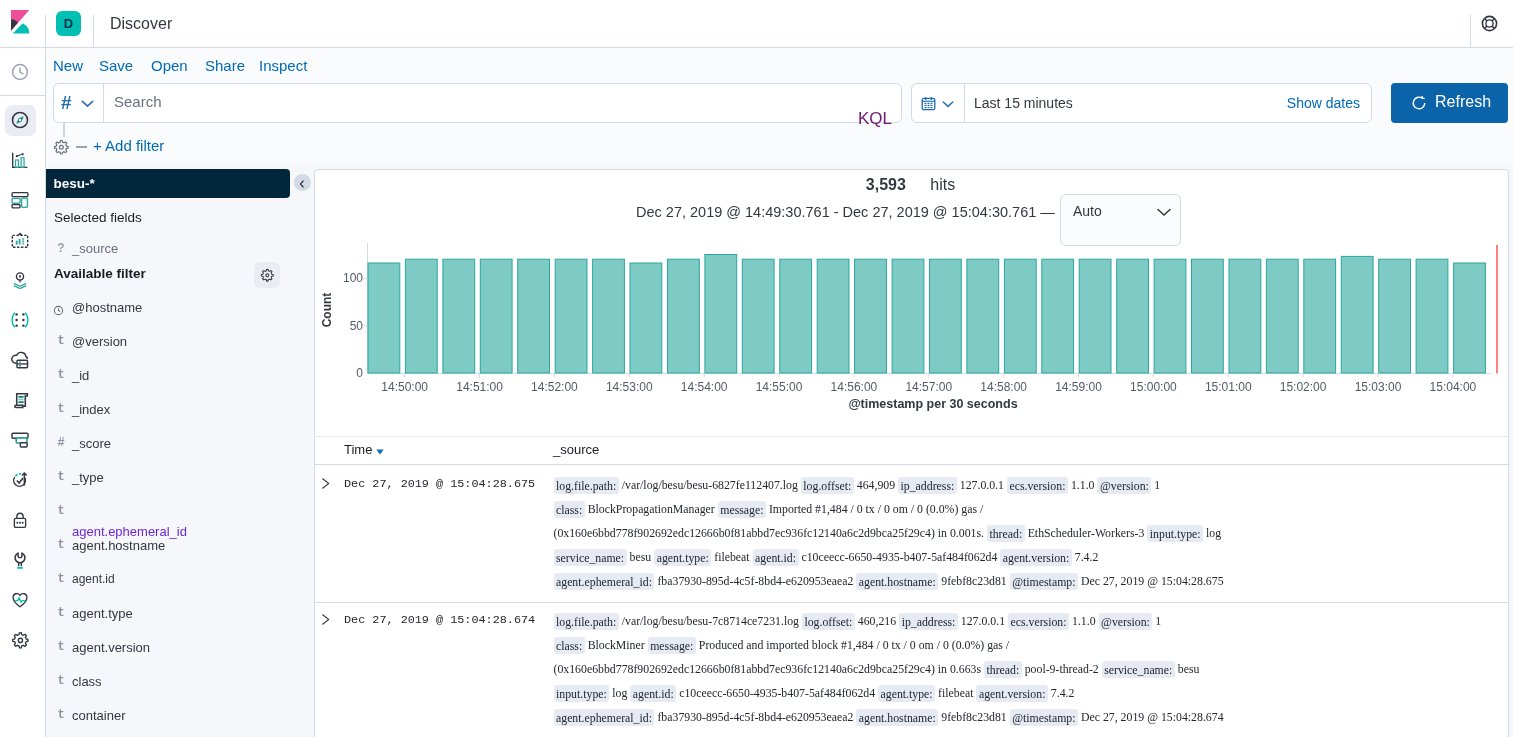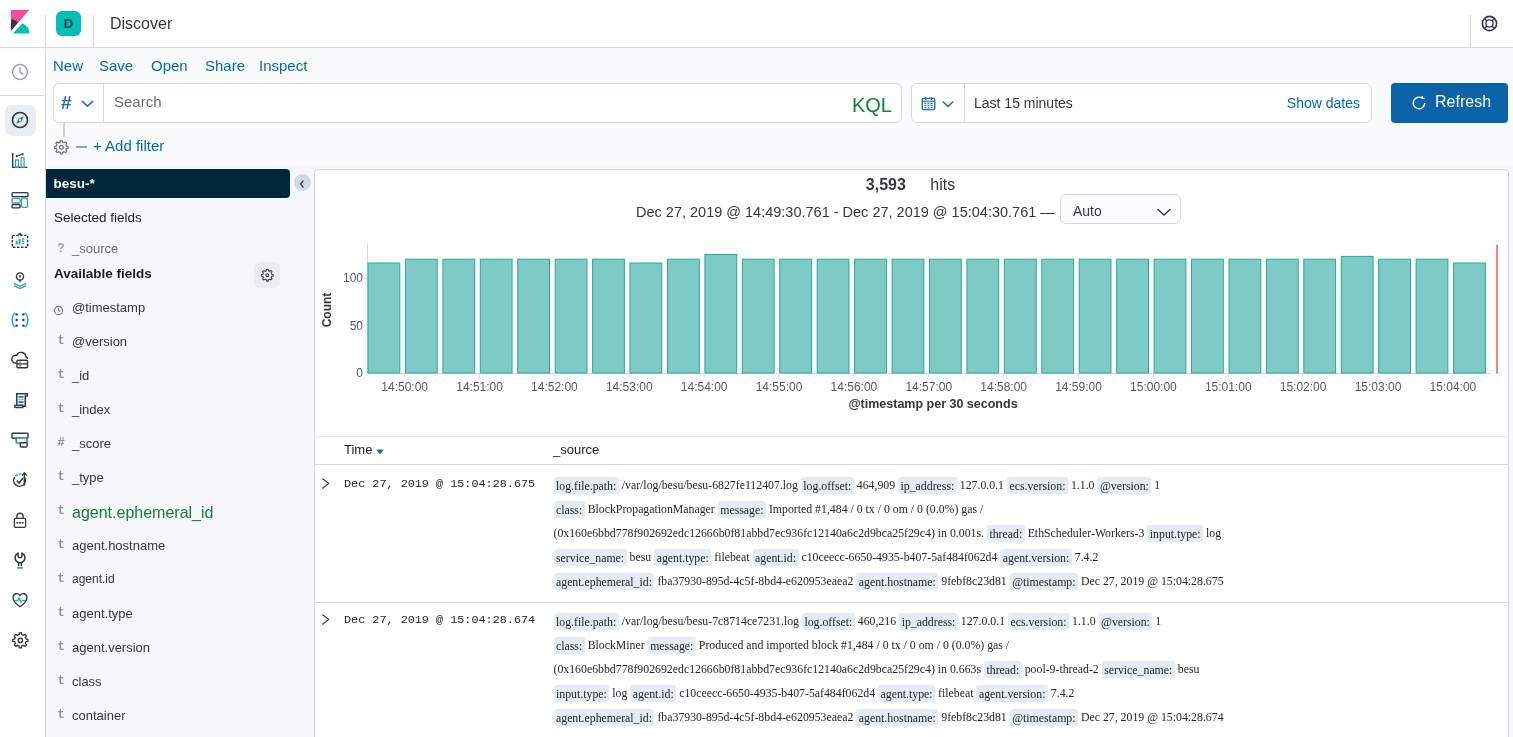--- a/index.html
+++ b/index.html
@@ -140,21 +140,21 @@
 <div class="abs link" style="left:259px;top:57px">Inspect</div>
 
 <div class="abs" style="left:53px;top:83px;width:849px;height:40px;background:#fff;border:1px solid #d3dae6;border-radius:6px">
   <div class="abs" style="left:0;top:0;width:50px;height:38px;border-right:1px solid #d3dae6">
     <span style="position:absolute;left:7px;top:8px;color:#1e6cb1;font-size:19px;font-weight:bold">#</span>
     <span style="position:absolute;left:26px;top:12px"><svg style="" width="15" height="15" viewBox="0 0 16 16">
           <path d="M2.5 5.7l5.5 5L13.5 5.7" fill="none" stroke="#2e70b2" stroke-width="1.8" stroke-linecap="round"></path>
         </svg></span>
   </div>
   <div class="abs" style="left:60px;top:9px;font-size:15px;color:#69707d">Search</div>
-  <div class="abs" style="right:9px;top:10px;font-size:20px;color:#15803d">KQL</div>
+  <div class="abs" style="right:9px;top:25px;font-size:17px;color:#701a75">KQL</div>
 </div>
 
 <div class="abs" style="left:911px;top:83px;width:461px;height:40px;background:#fff;border:1px solid #d3dae6;border-radius:6px">
   <div class="abs" style="left:0;top:0;width:53px;height:38px;border-right:1px solid #d3dae6">
     <span style="position:absolute;left:9px;top:12px"><svg style="" width="15" height="15" viewBox="0 0 16 16">
           <rect x="1.3" y="2.6" width="13.4" height="12" rx="1.6" fill="none" stroke="#1e6cb1" stroke-width="1.4"></rect>
           <path d="M1.3 5.6h13.4" stroke="#1e6cb1" stroke-width="1.2"></path>
           <path d="M4.9 1.2v3M11.1 1.2v3" stroke="#1e6cb1" stroke-width="1.4"></path>
           <path d="M3.6 2.6h2.6M9.8 2.6h2.6" stroke="#1e6cb1" stroke-width="1"></path>
           <path d="M3.8 7.9h2M7 7.9h2M10.2 7.9h2M3.8 10.1h2M7 10.1h2M10.2 10.1h2M3.8 12.3h2M7 12.3h2M10.2 12.3h2" stroke="#1e6cb1" stroke-width="1.3"></path>
@@ -187,60 +187,60 @@
   <span style="position:absolute;left:8px;top:7px;color:#fff;font-size:13.5px;font-weight:bold">besu-*</span>
 </div>
 <div class="abs" style="left:293.5px;top:173.5px;width:17px;height:17px;border-radius:50%;background:#d3dae6">
   <span style="position:absolute;left:2.5px;top:2.5px"><svg style="" width="12" height="12" viewBox="0 0 16 16">
         <path d="M9.5 4L6 8l3.5 4" fill="none" stroke="#343741" stroke-width="1.6" stroke-linecap="round"></path>
       </svg></span>
 </div>
 <div class="abs" style="left:54px;top:210px;font-size:13.5px;font-weight:normal;color:#1a1c21">Selected fields</div>
 <span class="ficon" style="top:241px;font-family:'Liberation Sans';color:#98a2b3">?</span>
 <div class="abs" style="left:72px;top:241px;font-size:13px;color:#69707d">_source</div>
-<div class="abs" style="left:54px;top:266px;font-size:13.5px;font-weight:bold;color:#1a1c21">Available fields</div>
+<div class="abs" style="left:54px;top:266px;font-size:13.5px;font-weight:bold;color:#1a1c21">Available filter</div>
 <div class="abs" style="left:254px;top:262px;width:26px;height:26px;border-radius:6px;background:#e9edf3">
   <span style="position:absolute;left:6px;top:6px"><svg style="" width="14" height="14" viewBox="0 0 16 16">
         <path d="M9.2 1.5l.3 1.7c.5.1 1 .3 1.4.6l1.6-.9 1.2 1.2-.9 1.6c.3.4.5.9.6 1.4l1.7.3v1.7l-1.7.3c-.1.5-.3 1-.6 1.4l.9 1.6-1.2 1.2-1.6-.9c-.4.3-.9.5-1.4.6l-.3 1.7H7.5l-.3-1.7c-.5-.1-1-.3-1.4-.6l-1.6.9-1.2-1.2.9-1.6c-.3-.4-.5-.9-.6-1.4L1.5 9.2V7.5l1.7-.3c.1-.5.3-1 .6-1.4l-.9-1.6 1.2-1.2 1.6.9c.4-.3.9-.5 1.4-.6l.3-1.7z" fill="none" stroke="#343741" stroke-width="1.2" stroke-linejoin="round"></path>
         <circle cx="8.35" cy="8.35" r="1.7" fill="none" stroke="#343741" stroke-width="1.2"></circle>
       </svg></span>
 </div>
 <span style="position:absolute;left:53px;top:302px"><svg style="" width="11" height="11" viewBox="0 0 16 16">
       <circle cx="8" cy="8" r="6" fill="none" stroke="#69707d" stroke-width="1.5"></circle>
       <path d="M8 4.8V8l2.3 1.4" fill="none" stroke="#69707d" stroke-width="1.5"></path>
     </svg></span>
-<span style="position:absolute;left:72px;top:300px;font-size:13px;color:#343741">@timestamp</span>
+<span style="position:absolute;left:72px;top:300px;font-size:13px;color:#343741">@hostname</span>
 <span class="ficon" style="top:334px">t</span>
 <span style="position:absolute;left:72px;top:334px;font-size:13px;color:#343741">@version</span>
 <span class="ficon" style="top:368px">t</span>
 <span style="position:absolute;left:72px;top:368px;font-size:13px;color:#343741">_id</span>
 <span class="ficon" style="top:402px">t</span>
 <span style="position:absolute;left:72px;top:402px;font-size:13px;color:#343741">_index</span>
 <span class="ficon" style="top:436px">#</span>
 <span style="position:absolute;left:72px;top:436px;font-size:13px;color:#343741">_score</span>
 <span class="ficon" style="top:470px">t</span>
 <span style="position:absolute;left:72px;top:470px;font-size:13px;color:#343741">_type</span>
 <span class="ficon" style="top:504px">t</span>
-<span style="position:absolute;left:72px;top:504px;font-size:16px;color:#15803d">agent.ephemeral_id</span>
+<span style="position:absolute;left:72px;top:524px;font-size:13px;color:#6d28d9">agent.ephemeral_id</span>
 <span class="ficon" style="top:538px">t</span>
 <span style="position:absolute;left:72px;top:538px;font-size:13px;color:#343741">agent.hostname</span>
 <span class="ficon" style="top:572px">t</span>
 <span style="position:absolute;left:72px;top:572px;font-size:12px;color:#343741">agent.id</span>
 <span class="ficon" style="top:606px">t</span>
 <span style="position:absolute;left:72px;top:606px;font-size:13px;color:#343741">agent.type</span>
 <span class="ficon" style="top:640px">t</span>
 <span style="position:absolute;left:72px;top:640px;font-size:13px;color:#343741">agent.version</span>
 <span class="ficon" style="top:674px">t</span>
 <span style="position:absolute;left:72px;top:674px;font-size:13px;color:#343741">class</span>
 <span class="ficon" style="top:708px">t</span>
 <span style="position:absolute;left:72px;top:708px;font-size:13px;color:#343741">container</span>
 
 <div class="abs" style="left:313px;top:176px;width:1195px;text-align:center;font-size:16px;color:#343741"><b style="margin-right:20px">3,593</b> hits</div>
 <div class="abs" style="left:636px;top:204px;font-size:14.5px;color:#343741">Dec 27, 2019 @ 14:49:30.761 - Dec 27, 2019 @ 15:04:30.761 —</div>
-<div class="abs" style="left:1060px;top:194px;width:121px;height:30px;background:#fbfcfd;border:1px solid #d3dae6;border-radius:6px">
+<div class="abs" style="left:1060px;top:194px;width:121px;height:52px;background:#fbfcfd;border:1px solid #d3dae6;border-radius:6px">
   <span style="position:absolute;left:12px;top:8px;font-size:14px;color:#343741">Auto</span>
   <span style="position:absolute;right:8px;top:9px"><svg style="" width="16" height="16" viewBox="0 0 16 16">
         <path d="M2 5.5L8 11l6-5.5" fill="none" stroke="#343741" stroke-width="1.5" stroke-linecap="round"></path>
       </svg></span>
 </div>
 
 <svg style="position:absolute;left:0;top:0;width:1513px;height:430px" viewBox="0 0 1513 430" font-family="'Liberation Sans',sans-serif">
 <line x1="367.5" y1="243" x2="367.5" y2="373.5" stroke="#d3dae6" stroke-width="1"></line>
 <line x1="367.5" y1="373.5" x2="1491" y2="373.5" stroke="#d3dae6" stroke-width="1"></line>
 <line x1="363.5" y1="278.2" x2="367.5" y2="278.2" stroke="#d3dae6" stroke-width="1"></line>

